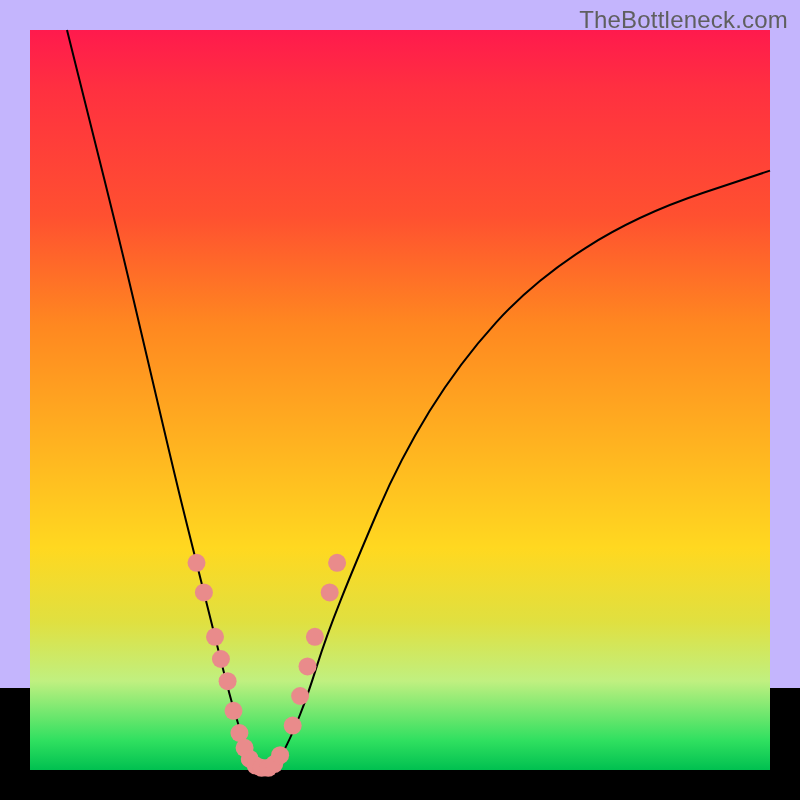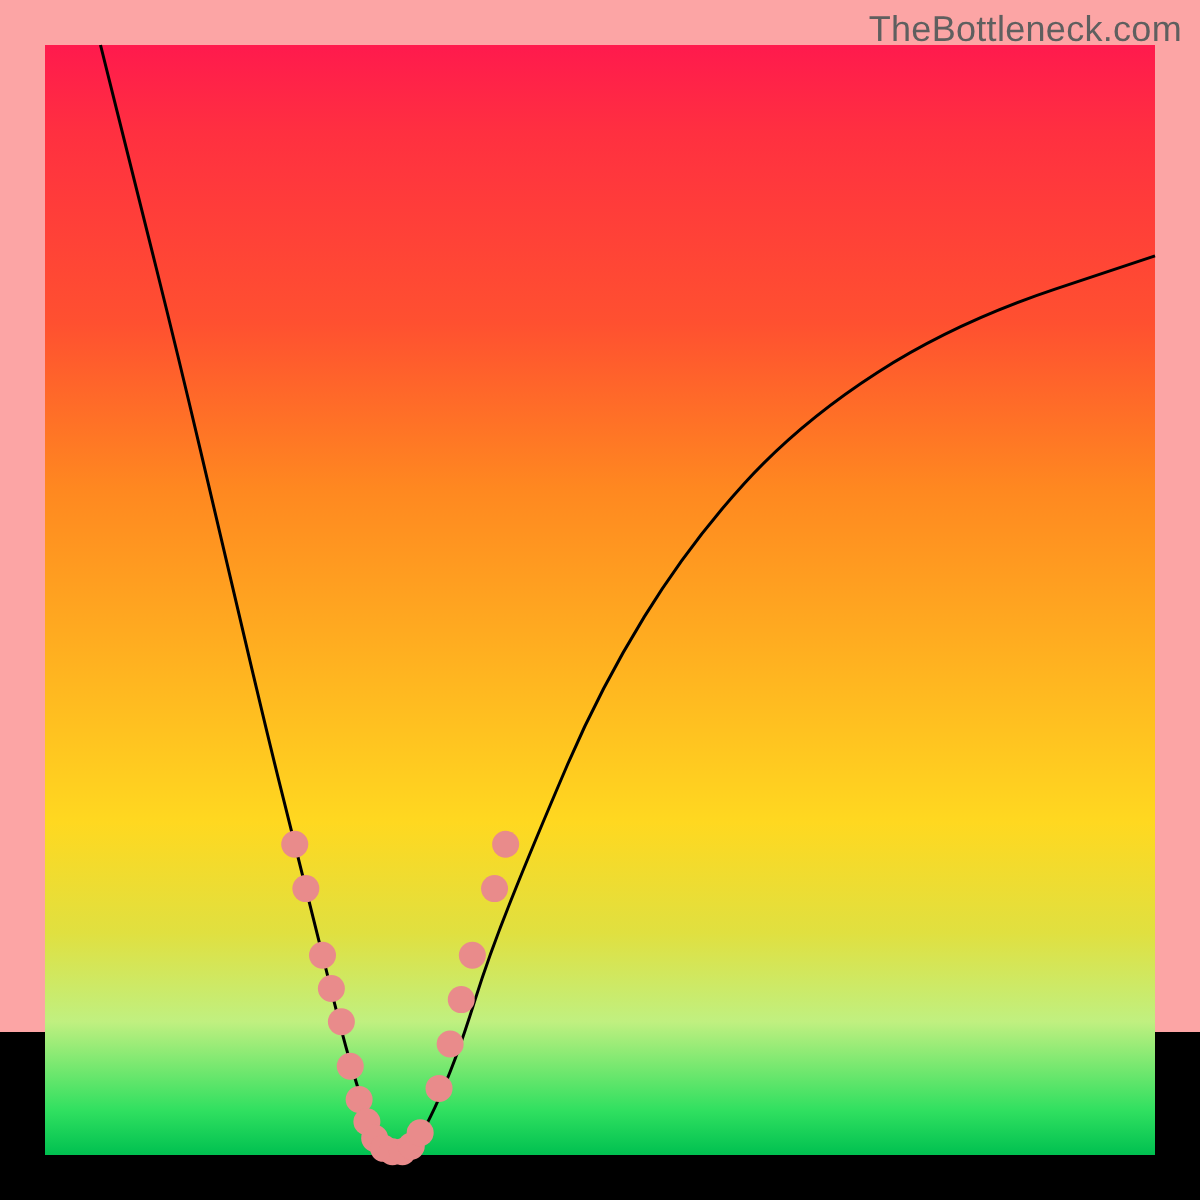--- a/index.html
+++ b/index.html
@@ -8,21 +8,21 @@
     width: 800px;
     height: 800px;
     background: #000;
     font-family: Arial, Helvetica, sans-serif;
     overflow: hidden;
   }
   .frame {
     position: relative;
     width: 800px;
     height: 688px;
-    background: #fca5a5;
+    background: #c4b5fd;
   }
   .plot-area {
     position: absolute;
     left: 30px;
     top: 30px;
     width: 740px;
     height: 740px;
     background: linear-gradient(
       to bottom,
       #ff1a4d 0%,

